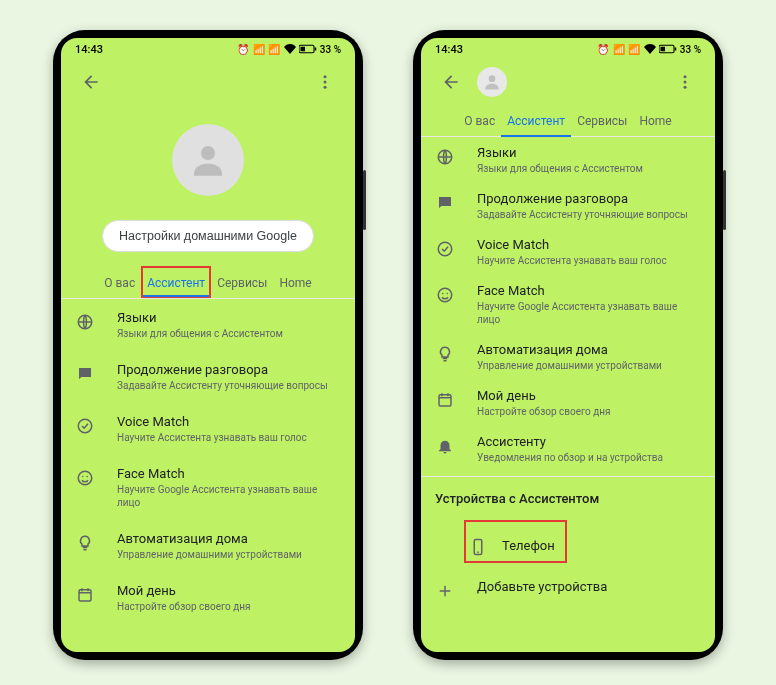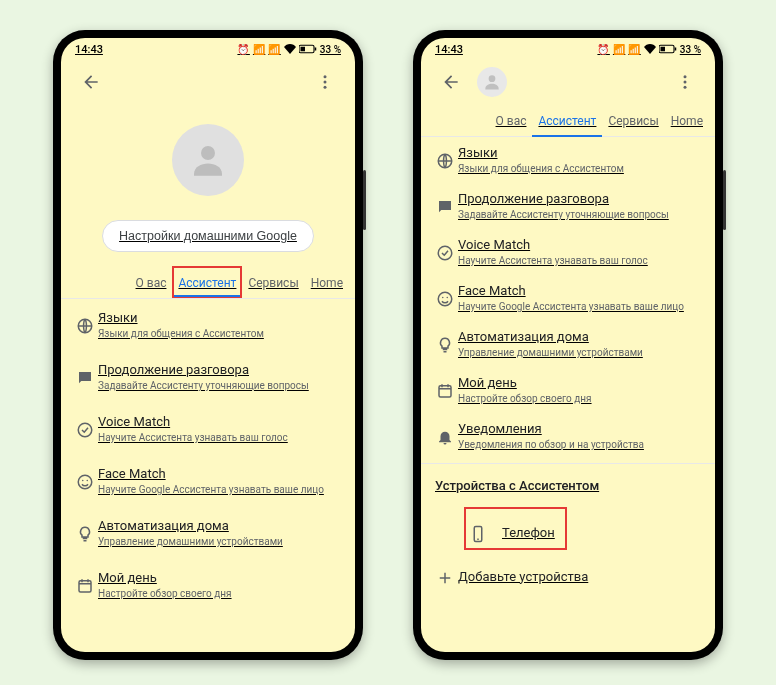--- a/index.html
+++ b/index.html
@@ -26,26 +26,25 @@
       right: -3px;
       top: 140px;
       width: 3px;
       height: 60px;
       background: #333;
       border-radius: 2px;
     }
     .screen {
       width: 100%;
       height: 100%;
-      background: #fef9c3;
-      border-radius: 24px;
+      background: #bef264;
+      border-radius: 16px;
       overflow: hidden;
       display: flex;
       flex-direction: column;
-      text-decoration: underline;
     }
     .statusbar {
       height: 22px;
       display: flex;
       justify-content: space-between;
       align-items: center;
       padding: 0 14px;
       font-size: 11px;
       font-weight: 500;
       color: #000;
@@ -94,21 +93,21 @@
       padding: 8px 16px;
       font-size: 12.5px;
       color: #3c4043;
       background: #fff;
       cursor: pointer;
       display: block;
       margin: 0 auto 14px;
     }
     .tabs {
       display: flex;
-      justify-content: flex-end;
+      justify-content: center;
       border-bottom: 1px solid #e8e8e8;
       padding: 0 6px;
     }
     .tab {
       padding: 10px 6px 8px;
       font-size: 12px;
       color: #5f6368;
       cursor: pointer;
       position: relative;
     }
@@ -120,23 +119,23 @@
       height: 2.5px;
       background: #1a73e8;
     }
     .tab.highlighted {
       border: 2px solid #e53935;
       padding: 8px 4px 6px;
     }
     .list { flex: 1; overflow-y: hidden; }
     .list-item {
       display: flex;
-      align-items: center;
+      align-items: flex-start;
       padding: 11px 14px;
-      gap: 3px;
+      gap: 22px;
       cursor: pointer;
     }
     .list-item.compact { padding: 8px 14px; }
     .list-icon {
       width: 20px;
       height: 20px;
       flex-shrink: 0;
       display: flex;
       align-items: center;
       justify-content: center;
@@ -425,21 +424,21 @@
             <div class="list-sub">Настройте обзор своего дня</div>
           </div>
       </div>
       <div class="list-item compact">
         <div class="list-icon">
             <svg width="18" height="18" viewBox="0 0 24 24">
               <path fill="#5f6368" d="M12 22a2 2 0 002-2h-4a2 2 0 002 2zm6-6V11a6 6 0 10-12 0v5l-2 2v1h16v-1z"></path>
             </svg>
           </div>
         <div class="list-text">
-            <div class="list-title">Уведомления</div>
+            <div class="list-title">Ассистенту</div>
             <div class="list-sub">Уведомления по обзор и на устройства</div>
           </div>
       </div>
 
       <div class="section-header">Устройства с Ассистентом</div>
 
       <div class="list-item compact">
         <div class="hl-box">
           <div class="list-icon">
               <svg width="18" height="18" viewBox="0 0 24 24" fill="none" stroke="#5f6368" stroke-width="2">

